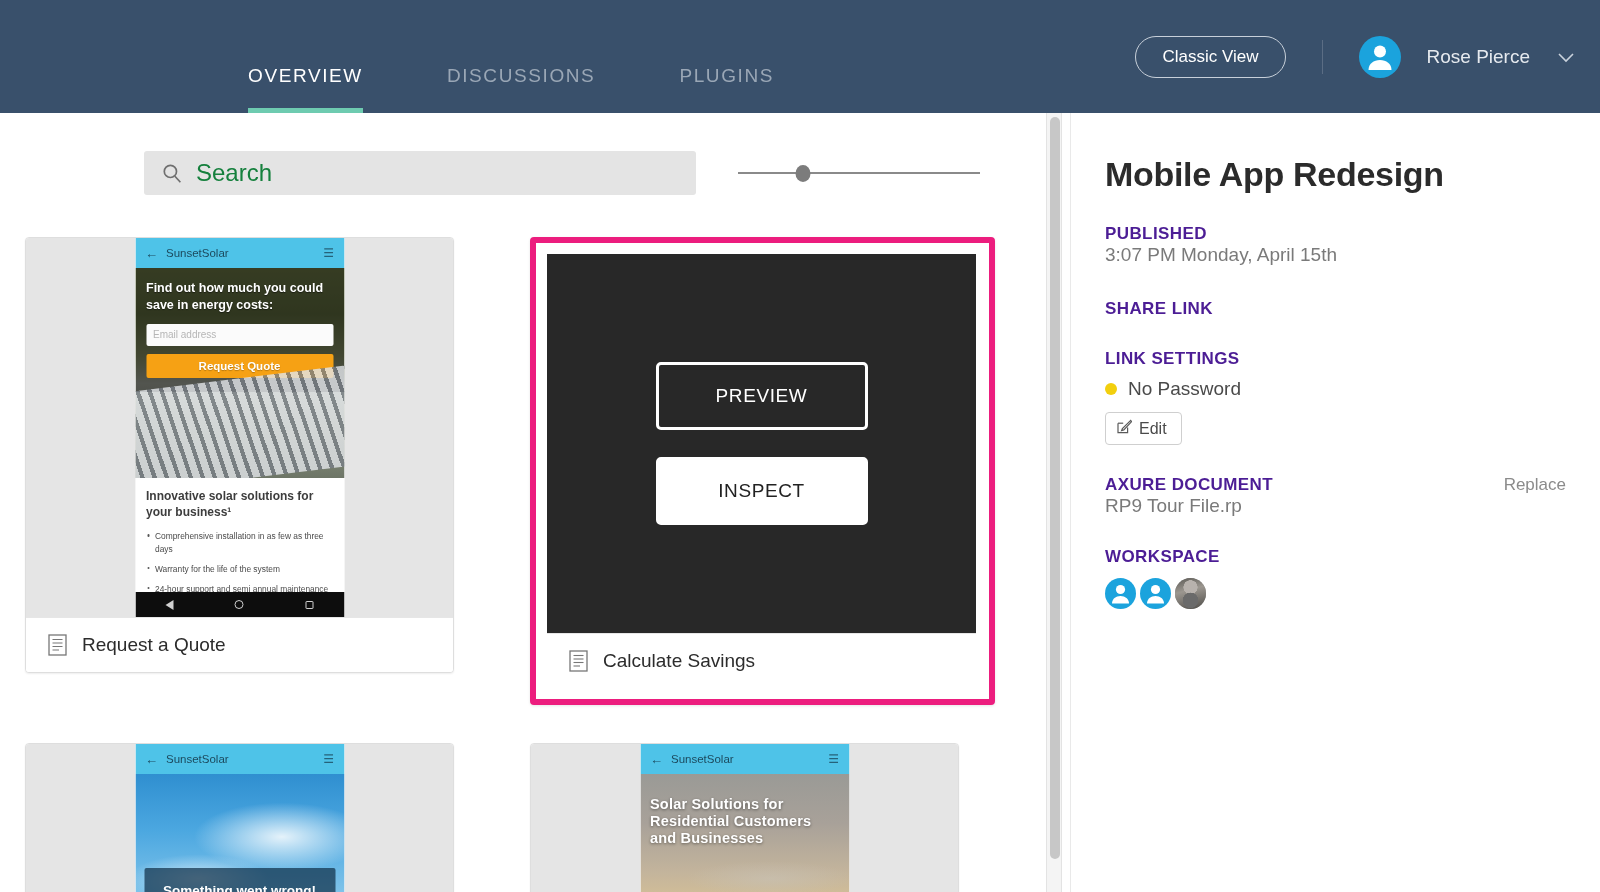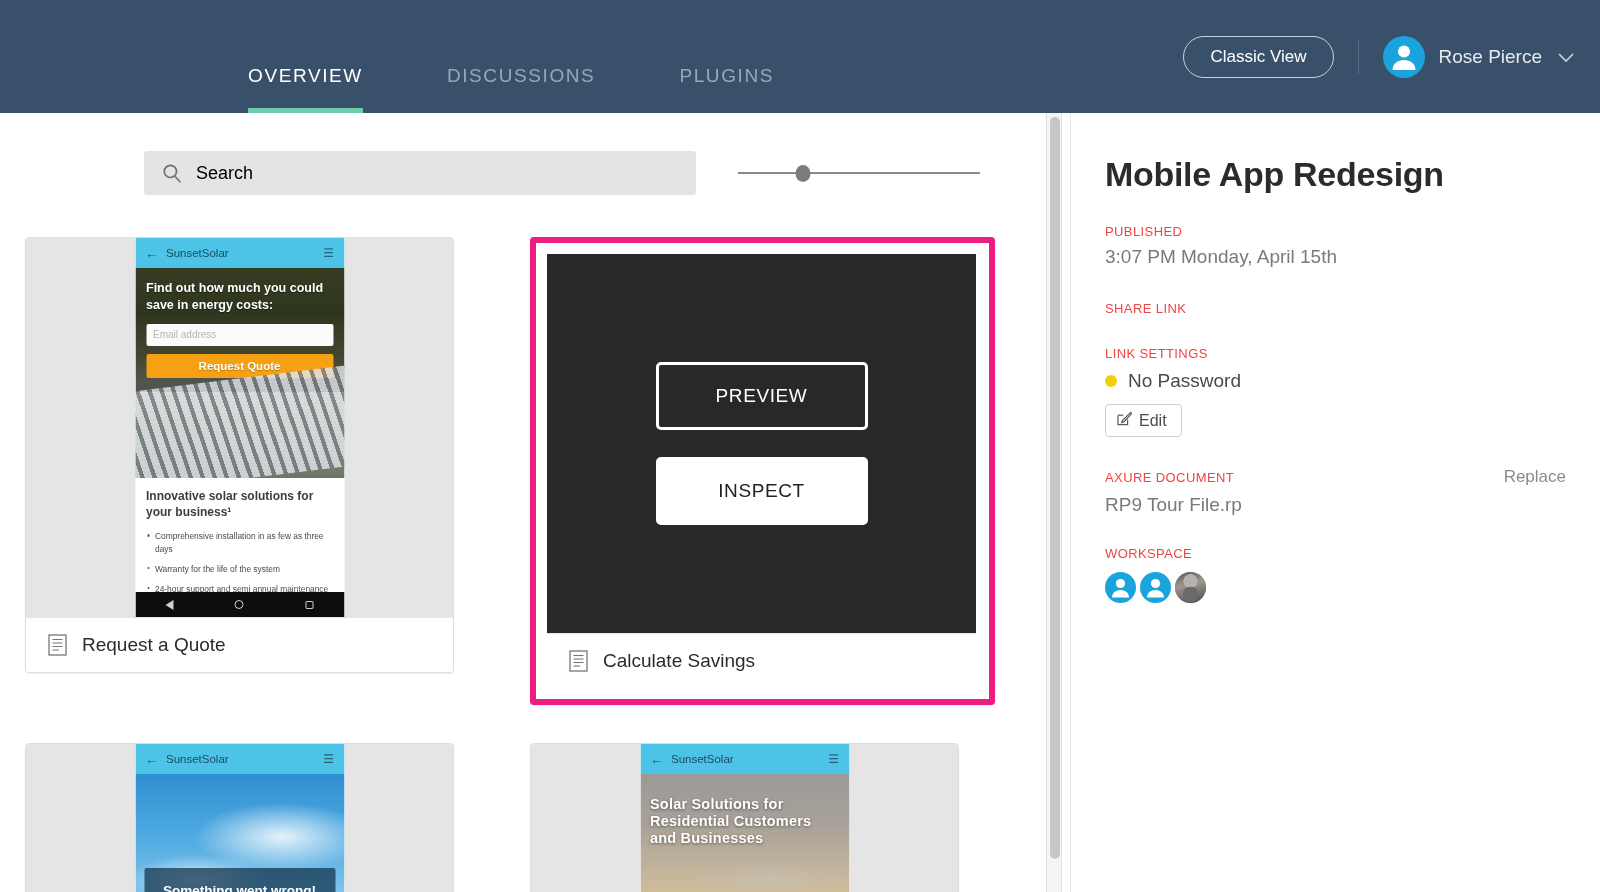--- a/index.html
+++ b/index.html
@@ -30,21 +30,21 @@
   }
   .tab.active { color: #ffffff; }
   .tab.active::after {
     content: "";
     position: absolute; left: 0; right: 0; bottom: 0;
     height: 5px;
     background: #6ecbb0;
   }
   .topbar-right {
     position: absolute; right: 26px; top: 36px;
-    display: flex; align-items: center; gap: 0;
+    display: flex; align-items: center; gap: 12px;
   }
   .classic-btn {
     border: 1.5px solid #c8d0da;
     border-radius: 22px;
     color: #ffffff;
     font-size: 17px;
     padding: 10px 26px;
     background: transparent;
     cursor: pointer;
     white-space: nowrap;
@@ -81,21 +81,21 @@
   .search-box {
     width: 552px; height: 44px;
     background: #e4e4e4;
     border-radius: 3px;
     display: flex; align-items: center;
     padding-left: 18px;
     cursor: text;
   }
   .search-icon { width: 20px; height: 20px; flex: 0 0 auto; }
   .search-text {
-    margin-left: 14px; color: #000000; font-size: 18px;
+    margin-left: 14px; color: #15803d; font-size: 24px;
   }
   .zoom-slider {
     margin-left: 42px;
     width: 242px; height: 44px;
     position: relative;
     display: flex; align-items: center;
     cursor: pointer;
   }
   .slider-track {
     position: absolute; left: 0; right: 0; top: 21px;
@@ -327,25 +327,25 @@
     width: 530px; height: 779px;
     background: #ffffff;
     border-left: 1px solid #e9e9e9;
     padding: 42px 34px 0 34px;
   }
   .sb-title {
     font-size: 34px; font-weight: bold; color: #2b2b2b;
     letter-spacing: -0.3px;
   }
   .sb-label {
-    font-size: 13px; color: #ef4444; letter-spacing: .4px;
-    font-weight: 400;
+    font-size: 17px; color: #4c1d95; letter-spacing: .4px;
+    font-weight: 700;
   }
   .sb-value {
-    font-size: 19px; color: #7a7a7a; margin-top: 7px;
+    font-size: 19px; color: #7a7a7a; 
   }
   .sec { margin-top: 30px; }
   .sec-sharelink { margin-top: 33px; }
   .row-between { display: flex; align-items: center; }
   .copy-btn {
     margin-left: auto;
     background: #f1f1f1;
     border-radius: 4px;
     padding: 7px 24px;
     display: flex; align-items: center; gap: 8px;

